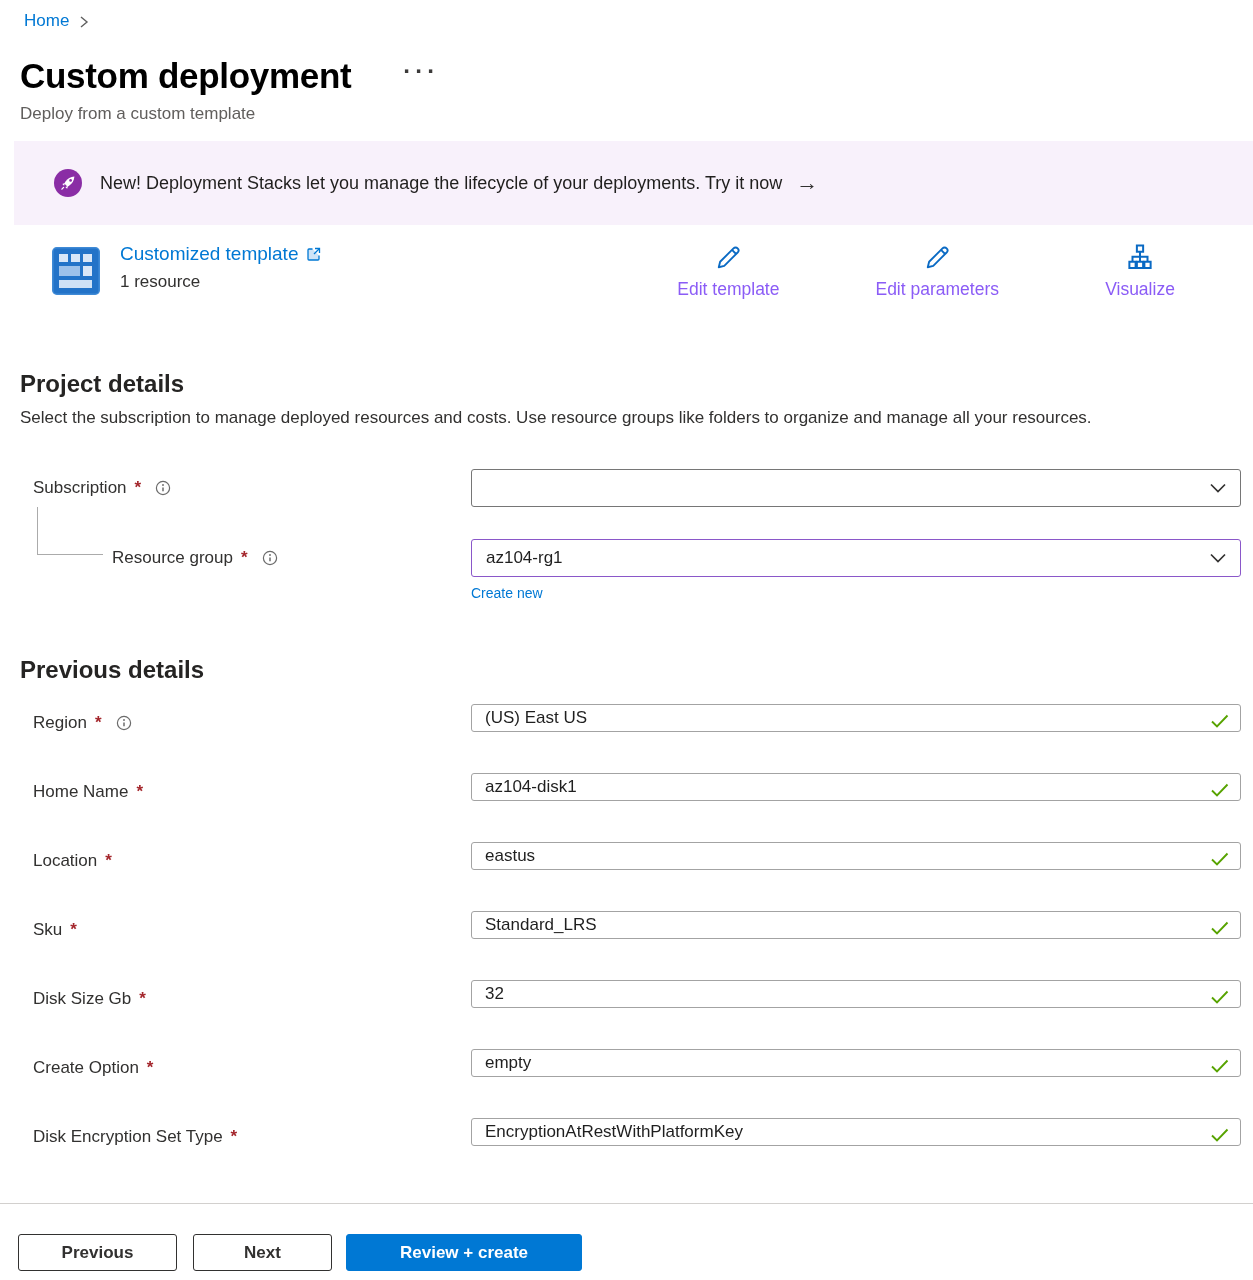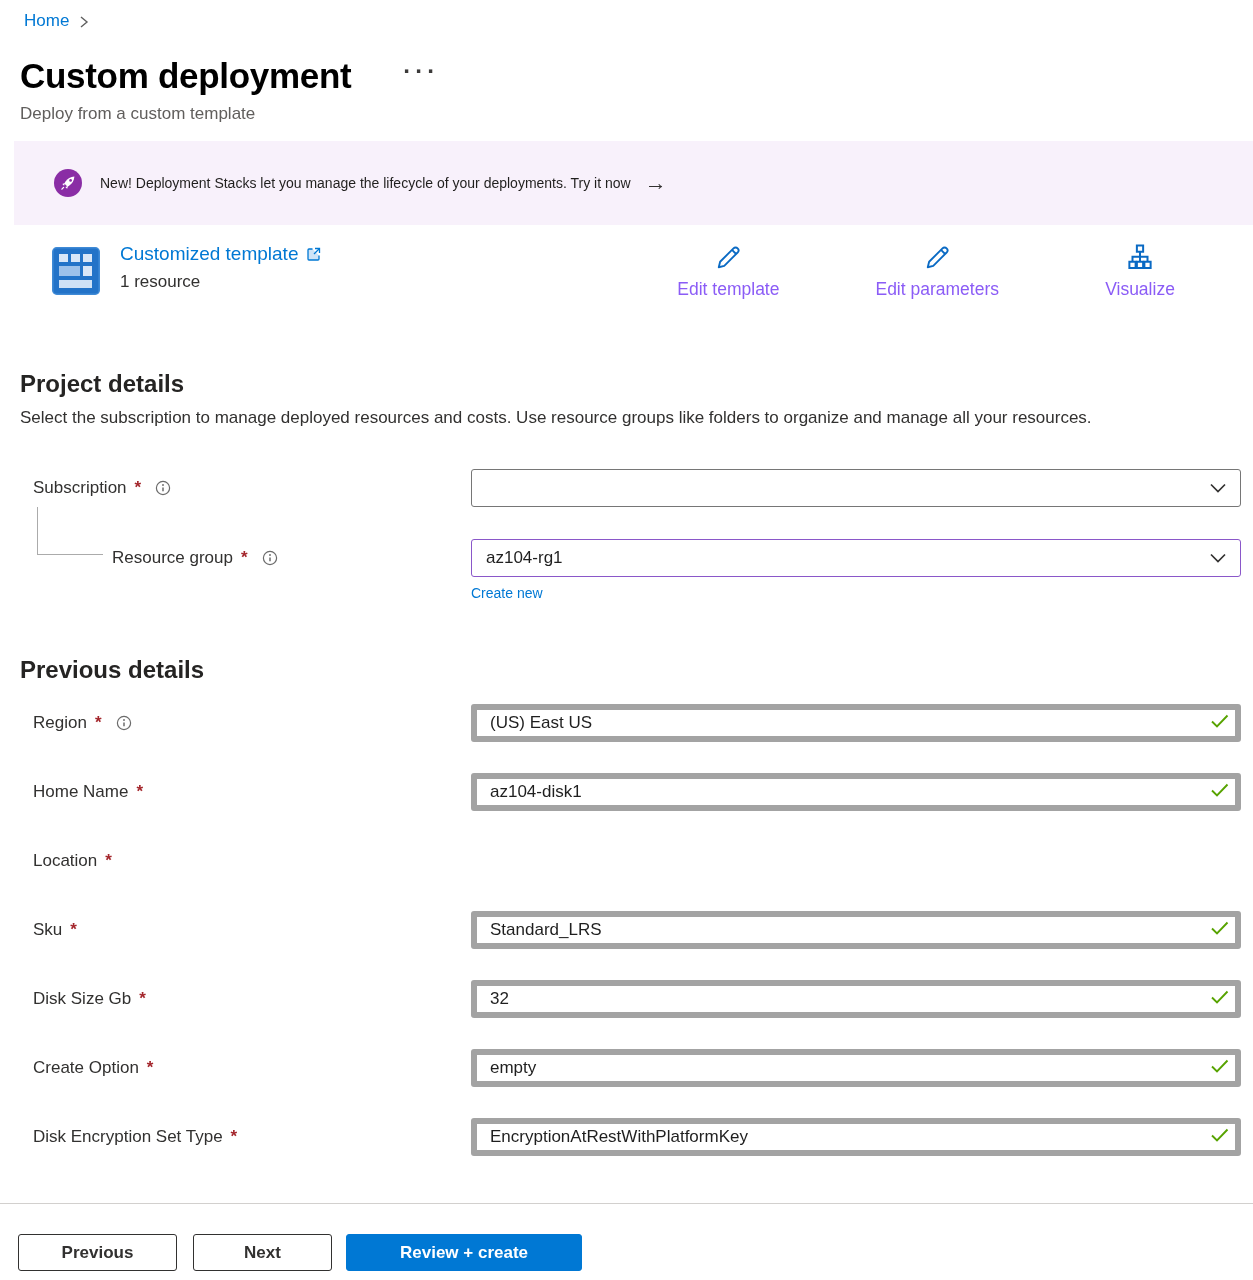--- a/index.html
+++ b/index.html
@@ -20,21 +20,21 @@
   .title-row { display:flex; align-items:center; margin-top:22px; }
   h1 { font-size:35px; font-weight:700; color:#000000; letter-spacing:-0.3px; }
   .title-menu { margin-left:48px; color:#3b3a39; font-size:24px; font-weight:700;
     letter-spacing:4px; line-height:10px; cursor:pointer; user-select:none; padding:0 4px 10px 4px;}
   .subtitle { margin-top:8px; font-size:17px; color:#605e5c; }
 
   
   .banner { margin:17px -12px 0 -6px; height:84px; background:#f8f1fb;
     display:flex; align-items:center; padding-left:40px; cursor:pointer; }
   .banner-rocket { width:28px; height:28px; flex:0 0 28px; }
-  .banner-text { margin-left:18px; font-size:14px; color:#201f1e; }
+  .banner-text { margin-left:18px; font-size:18px; color:#201f1e; }
   .banner-arrow { margin-left:14px; font-size:22px; color:#323130; line-height:1; }
 
   
   .template-row { margin-top:18px; display:flex; align-items:flex-start; height:80px; }
   .template-icon { width:48px; height:48px; margin:4px 0 0 32px; }
   .template-text { margin-left:20px; }
   .template-link { display:inline-flex; align-items:center; gap:8px; color:#0078d4;
     font-size:19px; text-decoration:none; cursor:pointer; }
   .resource-count { margin-top:7px; font-size:17px; color:#323130; }
   .template-actions { margin-left:auto; margin-right:56px; display:flex; gap:96px; }
@@ -60,21 +60,21 @@
     padding-left:13px; font-size:17px; color:#323130; }
   .label-cell.indent { padding-left:92px; }
   .req { color:#a4262c; font-weight:700; margin-left:2px; }
   .info-icon { display:inline-flex; margin-left:8px; cursor:pointer; }
   .control-cell { flex:1; position:relative; height:38px; }
   .combobox { width:100%; height:38px; border:1px solid #767676; border-radius:3px;
     background:#fff; display:flex; align-items:center; padding:0 14px; cursor:pointer; }
   .combobox.edited { border:1.5px solid #8a57c9; }
   .combo-value { font-size:17px; color:#1f1f1f; flex:1; }
   .combo-chevron { flex:0 0 auto; display:flex; }
-  .text-input { width:100%; height:38px; border:6px solid #a3a3a3; border-radius:3px;
+  .text-input { width:100%; height:28px; border:1px solid #a3a3a3; border-radius:3px;
     font-family:"Liberation Sans", sans-serif; font-size:17px; color:#1f1f1f;
     padding:0 40px 0 13px; background:#fff; }
   .valid-check { position:absolute; right:12px; top:10px; pointer-events:none; }
   .create-new { margin-left:451px; margin-top:7px; height:22px; }
   .create-new a { color:#0078d4; font-size:14px; text-decoration:none; cursor:pointer; }
   .instance-first { margin-top:20px; }
 
   
   .footer { position:absolute; left:0; right:0; bottom:0; height:77px; background:#fff;
     border-top:1px solid #d2d0ce; padding:30px 0 0 18px; z-index:5; display:flex; gap:16px; }
@@ -275,20 +275,28 @@
           </svg>
       </span>
     </div>
   </div>
 
   <div class="form-row row-gap-sm">
     <div class="label-cell">
       <span>Location</span>
       <span class="req">*</span>
     </div>
+    <div class="control-cell">
+      <input class="text-input" value="eastus" style="">
+      <span class="valid-check">
+        <svg width="18" height="14" viewBox="0 0 18 14">
+            <use href="#green-check"></use>
+          </svg>
+      </span>
+    </div>
   </div>
 
   <div class="form-row row-gap-sm">
     <div class="label-cell">
       <span>Sku</span>
       <span class="req">*</span>
     </div>
     <div class="control-cell">
       <input class="text-input" value="Standard_LRS" style="">
       <span class="valid-check">

